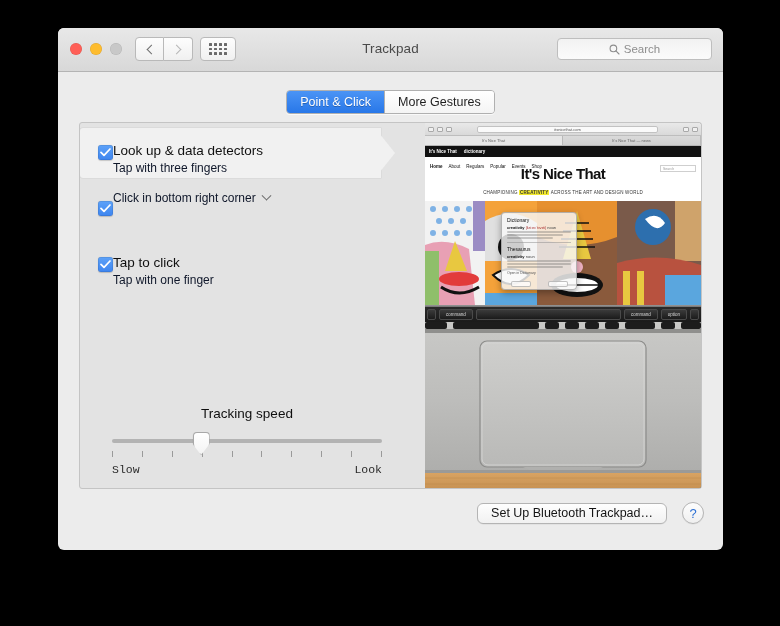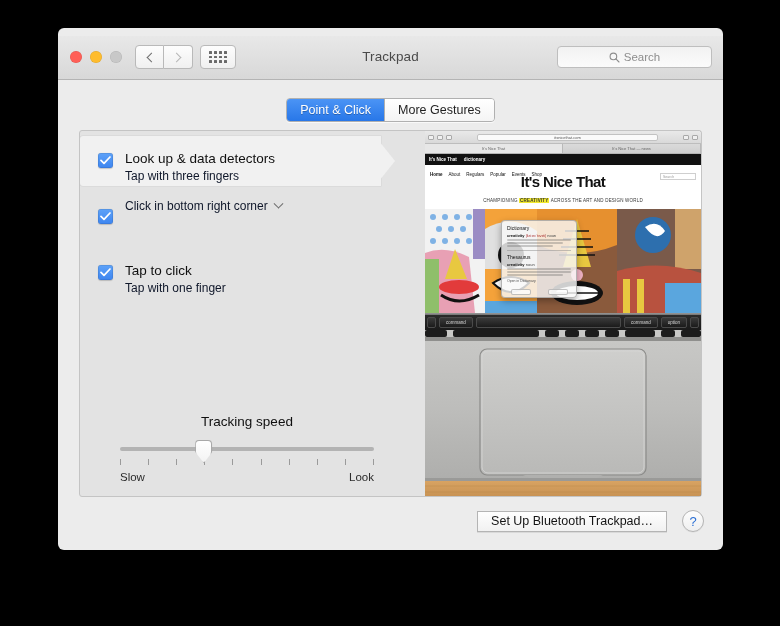--- a/index.html
+++ b/index.html
@@ -24,21 +24,20 @@
     box-shadow: 0 12px 40px rgba(0,0,0,0.55), 0 0 0 0.5px rgba(0,0,0,0.35);
     overflow: hidden;
   }
 
   
   .titlebar {
     position: relative;
     height: 44px;
     background: linear-gradient(to bottom, #e8e8e8 0%, #d8d8d8 100%);
     border-bottom: 1px solid #b4b4b4;
-    margin-top: 8px;
   }
   .traffic {
     position: absolute;
     left: 12px; top: 15px;
     display: flex;
     gap: 8px;
   }
   .light {
     width: 12px; height: 12px;
     border-radius: 50%;
@@ -183,21 +182,21 @@
     z-index: 2;
     width: 15px; height: 15px;
     margin-top: 11px;
     border-radius: 3px;
     background: linear-gradient(to bottom,#5ea2f8,#3d85f0);
     box-shadow: inset 0 0 0 0.5px rgba(0,0,0,0.16), 0 0.5px 1px rgba(0,0,0,0.18);
     flex: none;
   }
   .cbox svg { position:absolute; left: 2px; top: 3px; }
 
-  .opttext { position: relative; z-index: 2; margin-left: 12px; }
+  .opttext { position: relative; z-index: 2; }
   .opttitle {
     font-size: 13.5px;
     color: #101010;
     line-height: 19px;
     margin-top: 7px;
   }
   .optsub {
     font-size: 12px;
     color: #0f172a;
     line-height: 17px;
@@ -218,21 +217,21 @@
     left: 12px;
     top: 283px;
     width: 310px;
     text-align: center;
   }
   .slider-label {
     font-size: 13.5px;
     color: #0f0f0f;
     margin-bottom: 12px;
   }
-  .track-area { position: relative; height: 42px; margin: 0 28px; }
+  .track-area { position: relative; height: 42px; margin: 0 20px; font-family: Liberation Mono, monospace; }
   .track {
     position: absolute;
     left: 0; right: 0; top: 6px;
     height: 4px;
     background: #b3b3b3;
     border-radius: 2px;
   }
   .ticks {
     position: absolute;
     left: 0; right: 0; top: 18px;
@@ -423,21 +422,21 @@
     left: 0; right: 0; bottom: 0;
     height: 58px;
   }
   .setupbtn {
     position: absolute;
     right: 56px; top: 11px;
     height: 21px;
     padding: 0 13px;
     background: linear-gradient(to bottom,#fefefe,#f1f1f1);
     border: 1px solid #b4b4b4;
-    border-radius: 0;
+    border-radius: 6px;
     font-size: 12.5px;
     color: #141414;
     line-height: 19px;
     box-shadow: 0 0.5px 0.5px rgba(0,0,0,0.08);
   }
   .helpbtn {
     position: absolute;
     right: 19px; top: 10px;
     width: 22px; height: 22px;
     border-radius: 50%;

